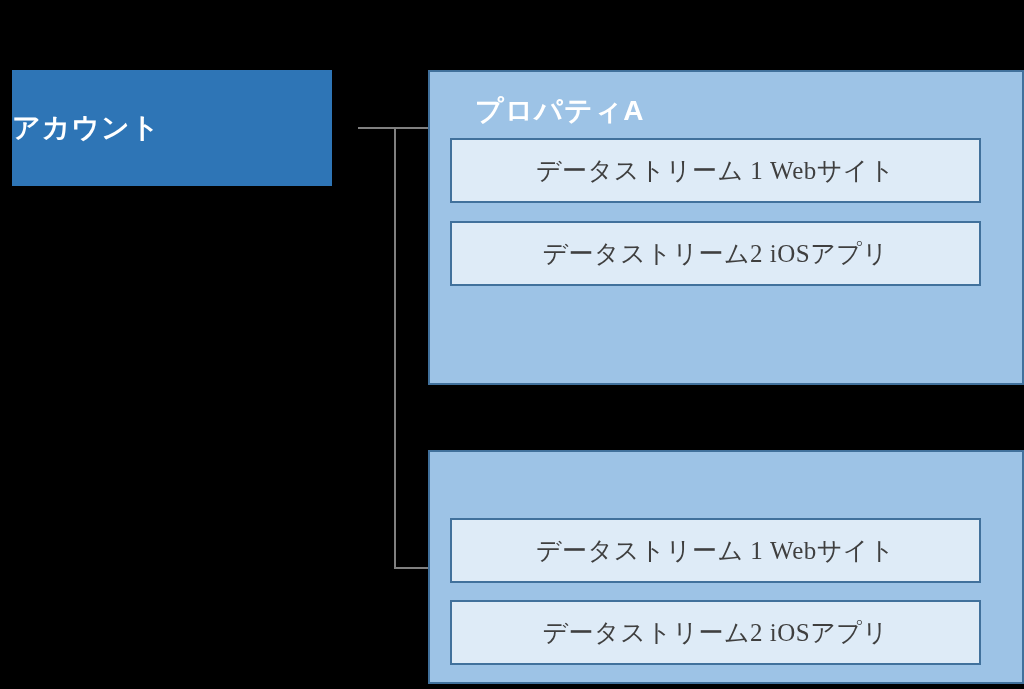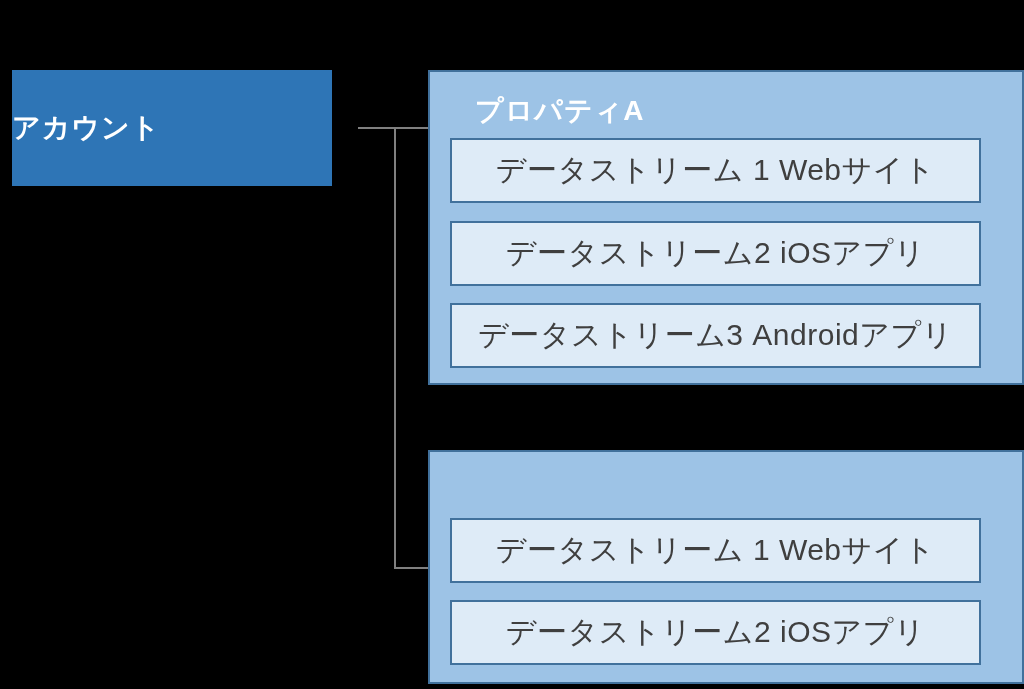--- a/index.html
+++ b/index.html
@@ -76,24 +76,25 @@
     height: 65px;
     background: var(--stream_fill, #DEEBF7);
     border: 2px solid var(--stream_border, #41719C);
     box-sizing: border-box;
     display: flex;
     align-items: center;
     justify-content: center;
   }
   .stream .stream-label {
     color: var(--stream_text, #3F3F3F);
-    font-size: 30px;
+    font-size: 25px;
     font-weight: normal;
     letter-spacing: 0.5px;
     white-space: nowrap;
+    font-family: Liberation Serif, serif;
   }
   .pa-s1 { top: 66px; }
   .pa-s2 { top: 149px; }
   .pa-s3 { top: 231px; }
   .pb-s1 { top: 66px; }
   .pb-s2 { top: 148px; }
 </style>
 </head>
 <body>
 
@@ -109,23 +110,20 @@
 
   <div class="property property-a">
     <div class="property-title">プロパティA</div>
 
     <div class="stream pa-s1">
       <span class="stream-label">データストリーム 1 Webサイト</span>
     </div>
     <div class="stream pa-s2">
       <span class="stream-label">データストリーム2 iOSアプリ</span>
     </div>
-    <div class="stream pa-s3">
-      <span class="stream-label">データストリーム3 Androidアプリ</span>
-    </div>
   </div>
 
   <div class="property property-b">
 
     <div class="stream pb-s1">
       <span class="stream-label">データストリーム 1 Webサイト</span>
     </div>
     <div class="stream pb-s2">
       <span class="stream-label">データストリーム2 iOSアプリ</span>
     </div>

